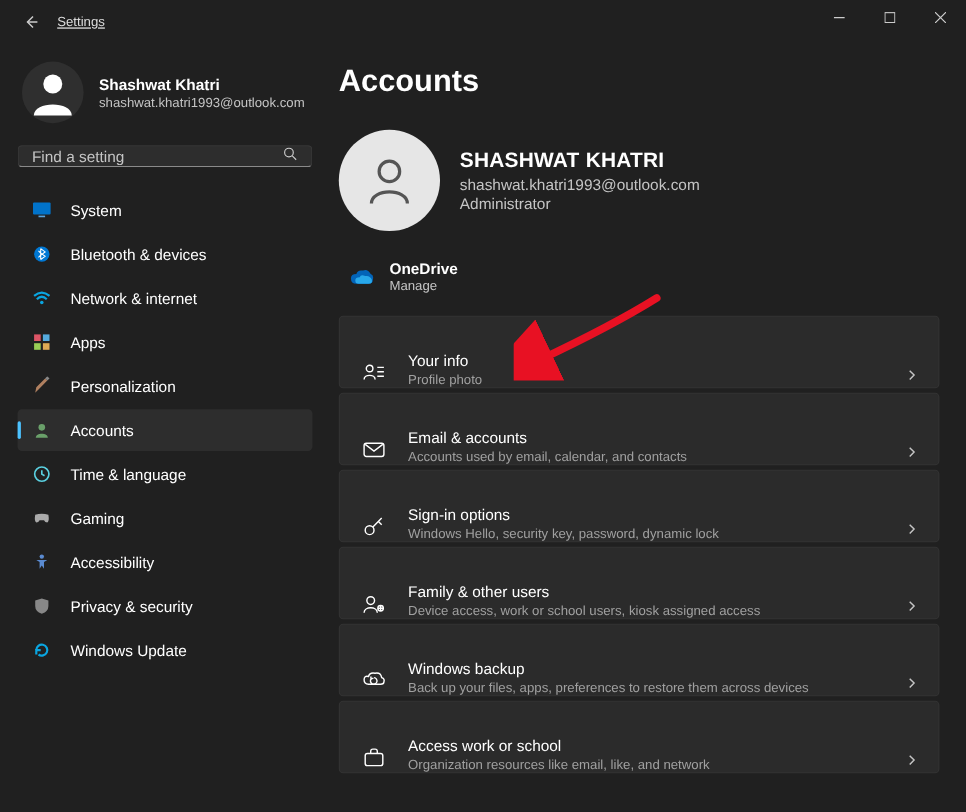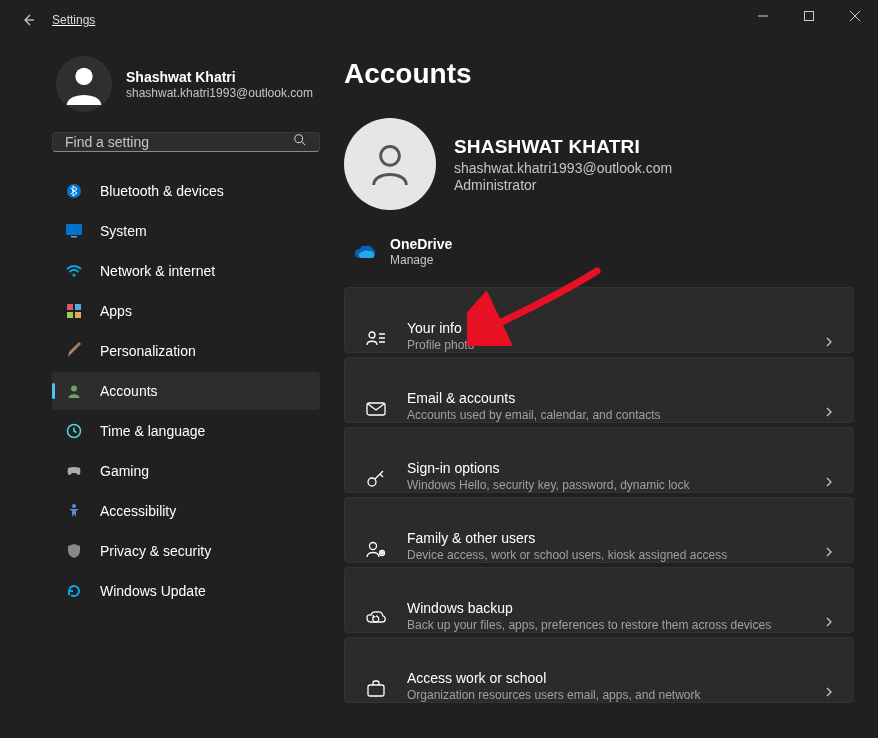--- a/index.html
+++ b/index.html
@@ -45,21 +45,20 @@
       height: 32px;
       display: flex;
       align-items: center;
       justify-content: center;
       cursor: pointer;
     }
     
     .main-layout {
       display: flex;
       height: calc(100% - 40px);
-      padding-left: 36px;
     }
     
     .sidebar {
       width: 300px;
       padding: 16px 16px 0 16px;
       overflow-y: auto;
     }
     .user-section {
       display: flex;
       align-items: center;
@@ -260,35 +259,35 @@
         <svg width="14" height="14" viewBox="0 0 16 16">
             <circle cx="6.5" cy="6.5" r="4.5" stroke="#cccccc" stroke-width="1.2" fill="none"></circle>
             <path d="M10 10 L14 14" stroke="#cccccc" stroke-width="1.2"></path>
           </svg>
       </span>
     </div>
 
     <ul class="nav-list">
       <li class="nav-item">
         <span class="nav-icon">
-            <svg width="16" height="16" viewBox="0 0 16 16">
-              <circle cx="8" cy="8" r="7" fill="#0078d4"></circle>
-              <path d="M7 3 L11 6 L7 9 L7 3 M7 13 L11 10 L7 7 L7 13 M5 5 L7 7 M5 11 L7 9" stroke="#fff" stroke-width="1" fill="none"></path>
-            </svg>
-          </span>
-        <span>Bluetooth &amp; devices</span>
-      </li>
-      <li class="nav-item">
-        <span class="nav-icon">
             <svg width="18" height="18" viewBox="0 0 18 18">
               <rect x="1" y="2" width="16" height="11" rx="1" fill="#0078d4" opacity="0.95"></rect>
               <rect x="6" y="14" width="6" height="1.5" fill="#59a5df"></rect>
             </svg>
           </span>
         <span>System</span>
+      </li>
+      <li class="nav-item">
+        <span class="nav-icon">
+            <svg width="16" height="16" viewBox="0 0 16 16">
+              <circle cx="8" cy="8" r="7" fill="#0078d4"></circle>
+              <path d="M7 3 L11 6 L7 9 L7 3 M7 13 L11 10 L7 7 L7 13 M5 5 L7 7 M5 11 L7 9" stroke="#fff" stroke-width="1" fill="none"></path>
+            </svg>
+          </span>
+        <span>Bluetooth &amp; devices</span>
       </li>
       <li class="nav-item">
         <span class="nav-icon">
             <svg width="18" height="18" viewBox="0 0 18 18">
               <path d="M2 7 Q9 1 16 7" stroke="#0aa5e0" stroke-width="2" fill="none"></path>
               <path d="M4.5 10 Q9 5.5 13.5 10" stroke="#0aa5e0" stroke-width="2" fill="none"></path>
               <circle cx="9" cy="13" r="1.6" fill="#0aa5e0"></circle>
             </svg>
           </span>
         <span>Network &amp; internet</span>
@@ -484,21 +483,21 @@
 
     <div class="setting-card">
       <span class="card-icon">
           <svg width="22" height="22" viewBox="0 0 22 22" stroke="#fff" fill="none" stroke-width="1.3">
             <rect x="3" y="7" width="16" height="11" rx="2"></rect>
             <path d="M8 7 V5 Q8 3 10 3 H12 Q14 3 14 5 V7"></path>
           </svg>
         </span>
       <div class="card-texts">
         <div class="card-title">Access work or school</div>
-        <div class="card-sub">Organization resources users email, apps, and network</div>
+        <div class="card-sub">Organization resources like email, like, and network</div>
       </div>
       <span class="chevron"><svg width="12" height="12" viewBox="0 0 12 12">
             <path d="M4 2 L8 6 L4 10" stroke="#c5c5c5" stroke-width="1.3" fill="none"></path>
           </svg></span>
     </div>
   </main>
 </div>
 
 <svg class="red-arrow" width="140" height="80" viewBox="0 0 140 80">
   <defs>

